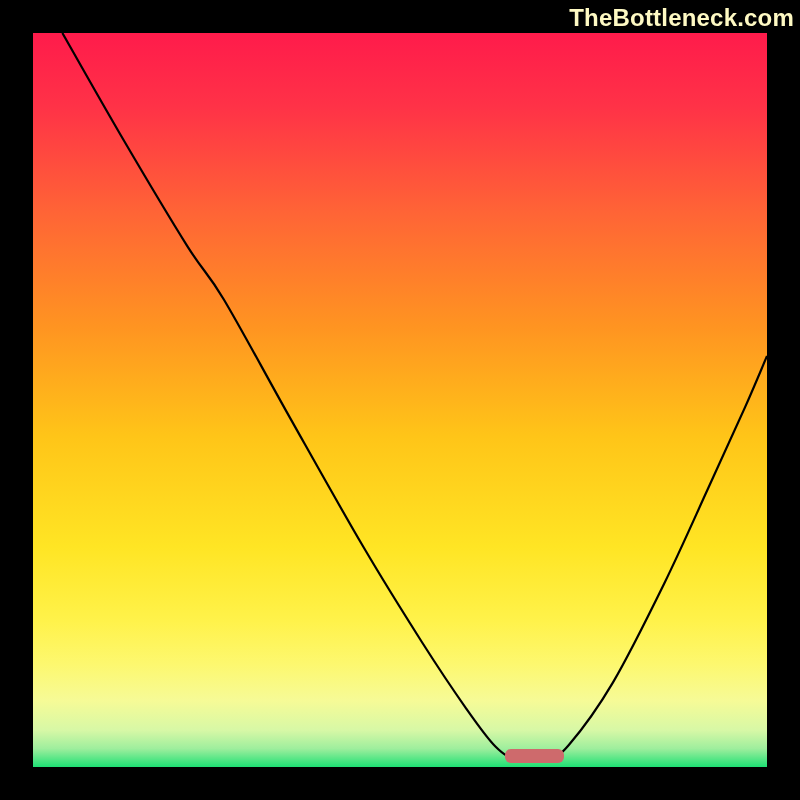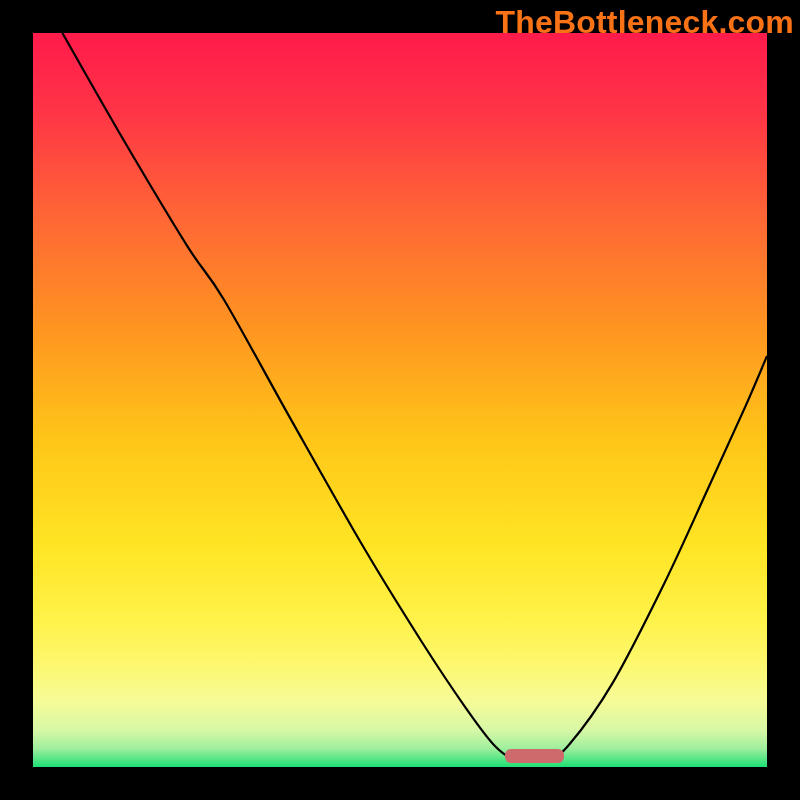--- a/index.html
+++ b/index.html
@@ -14,23 +14,23 @@
   .frame {
     position: relative;
     width: 800px;
     height: 800px;
     background: #000;
   }
   .watermark {
     position: absolute;
     top: 4px;
     right: 6px;
-    font-size: 32px;
+    font-size: 24px;
     font-weight: 600;
-    color: #f97316;
+    color: #fef9c3;
     letter-spacing: 0.2px;
     z-index: 3;
   }
   .plot {
     position: absolute;
     left: 33px;
     top: 33px;
     width: 734px;
     height: 734px;
     overflow: hidden;

